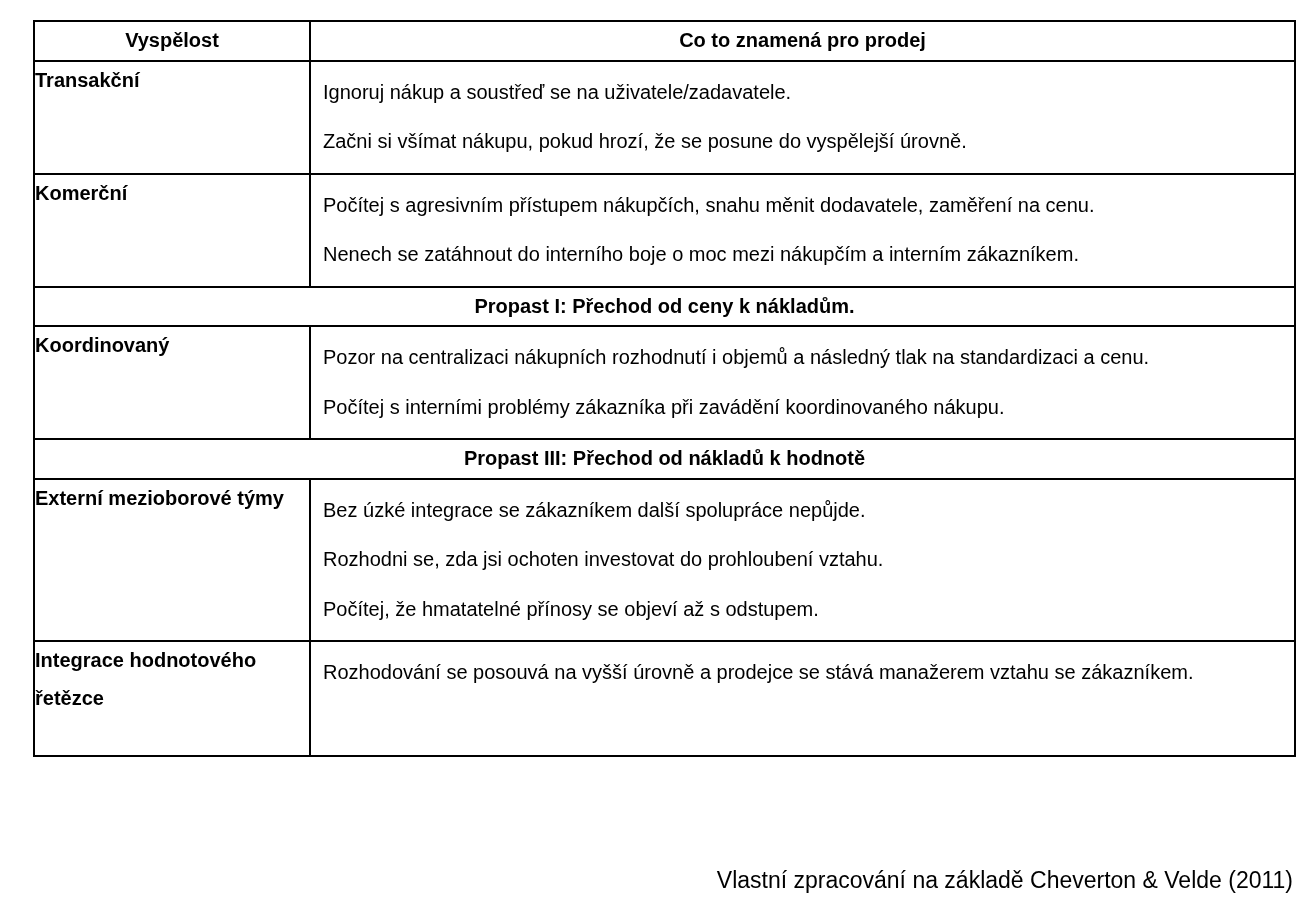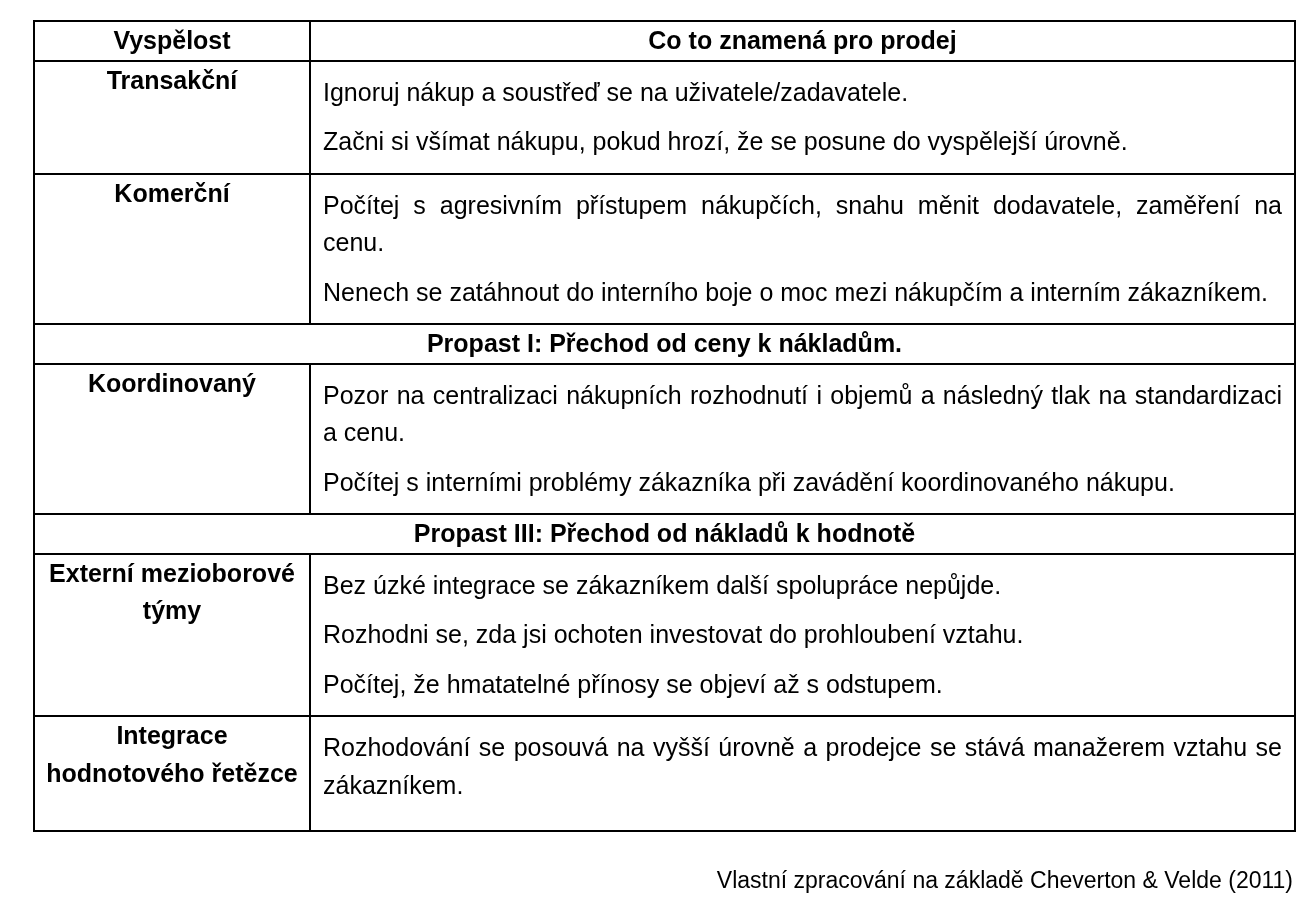--- a/index.html
+++ b/index.html
@@ -4,26 +4,26 @@
 <style>
   html, body { margin: 0; padding: 0; background: #ffffff; }
   body { width: 1313px; height: 913px; position: relative; overflow: hidden;
          font-family: "Liberation Sans", "DejaVu Sans", sans-serif; color: #000; }
   table.main {
     position: absolute; left: 33px; top: 20px; width: 1261px;
     border-collapse: collapse; table-layout: fixed;
   }
   table.main td, table.main th {
     border: 2px solid #000; padding: 0; vertical-align: top;
-    font-size: 25px; line-height: 37.5px;
+    font-size: 20px; line-height: 37.5px;
   }
   col.c1 { width: 276px; }
   col.c2 { width: 985px; }
   th { font-weight: bold; text-align: center; height: 36px; line-height: 34px; }
-  td.level { font-weight: bold; text-align: center; padding: 0 4px; }
+  td.level { font-weight: bold; padding: 0 4px; }
   td.desc { padding: 0 14px 0 16px; text-align: justify; }
   td.desc p { margin: 12px; }
   td.gap { text-align: center; font-weight: bold; color: #000000; height: 36px; line-height: 36px; }
   .caption {
     position: absolute; right: 20px; top: 862px; font-size: 23px; line-height: 36px; margin-left: 24px;
   }
 </style>
 </head>
 <body>
 

